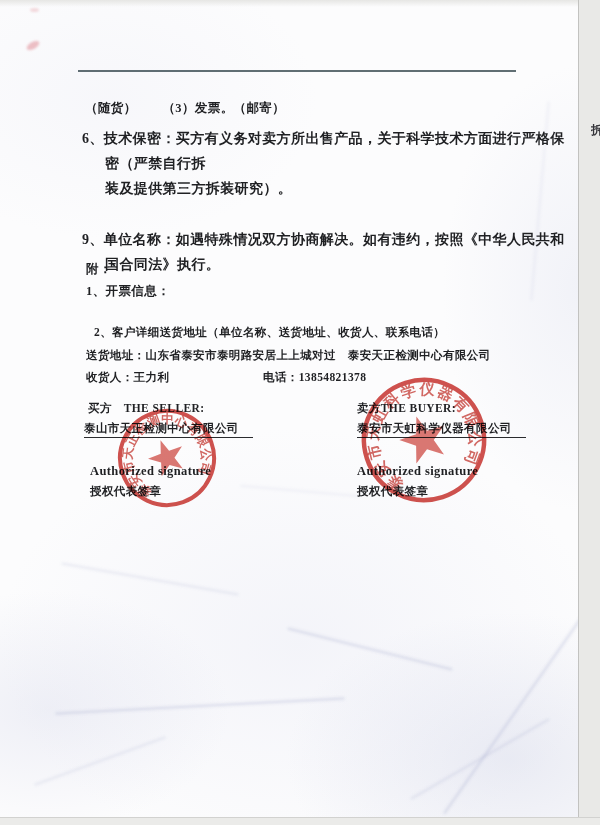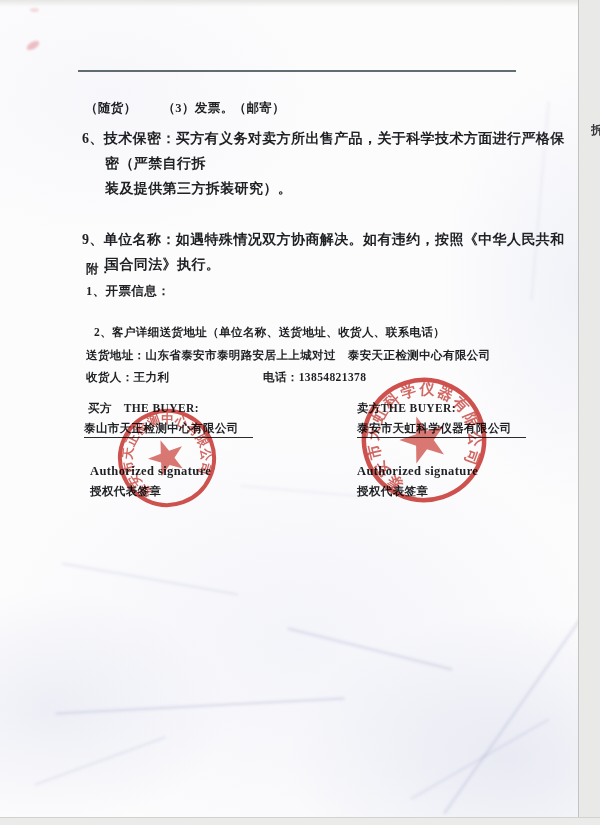--- a/index.html
+++ b/index.html
@@ -65,21 +65,21 @@
   <div class="clause" style="top:227px;"><span>9、</span><span>单位名称：</span><span class="u">如遇特殊情况双方协商解决。如有违约，按照《中华人民共和国合同法》执行。</span></div>
 
   <div class="txt sz12" style="left:86px;top:262px;">附：</div>
   <div class="txt sz12" style="left:86px;top:284px;">1、开票信息：</div>
 
   <div class="txt sz11" style="left:94px;top:325px;">2、客户详细送货地址（单位名称、送货地址、收货人、联系电话）</div>
   <div class="txt sz11" style="left:86px;top:348px;">送货地址：山东省泰安市泰明路安居上上城对过　泰安天正检测中心有限公司</div>
   <div class="txt sz11" style="left:86px;top:370px;">收货人：王力利</div>
   <div class="txt sz11" style="left:223px;top:370px;margin-left:40px;">电话：13854821378</div>
 
-  <div class="txt sz11" style="left:88px;top:401px;">买方　THE BUYER:</div>
+  <div class="txt sz11" style="left:88px;top:401px;">买方　THE SELLER:</div>
   <div class="txt sz11" style="left:84px;top:421px;"><span class="company">泰山市天正检测中心有限公司</span></div>
   <div class="txt sz12" style="left:90px;top:464px;">Authorized signature</div>
   <div class="txt sz11" style="left:90px;top:484px;">授权代表签章</div>
 
   <div class="txt sz11" style="left:357px;top:401px;">卖方THE BUYER:</div>
   <div class="txt sz11" style="left:357px;top:421px;"><span class="company">泰安市天虹科学仪器有限公司</span></div>
   <div class="txt sz12" style="left:357px;top:464px;">Authorized signature</div>
   <div class="txt sz11" style="left:357px;top:484px;">授权代表签章</div>
 
   <svg class="stamp" width="110" height="110" viewBox="-55 -55 110 110" style="left:112px;top:403px;transform:rotate(-20deg);">

